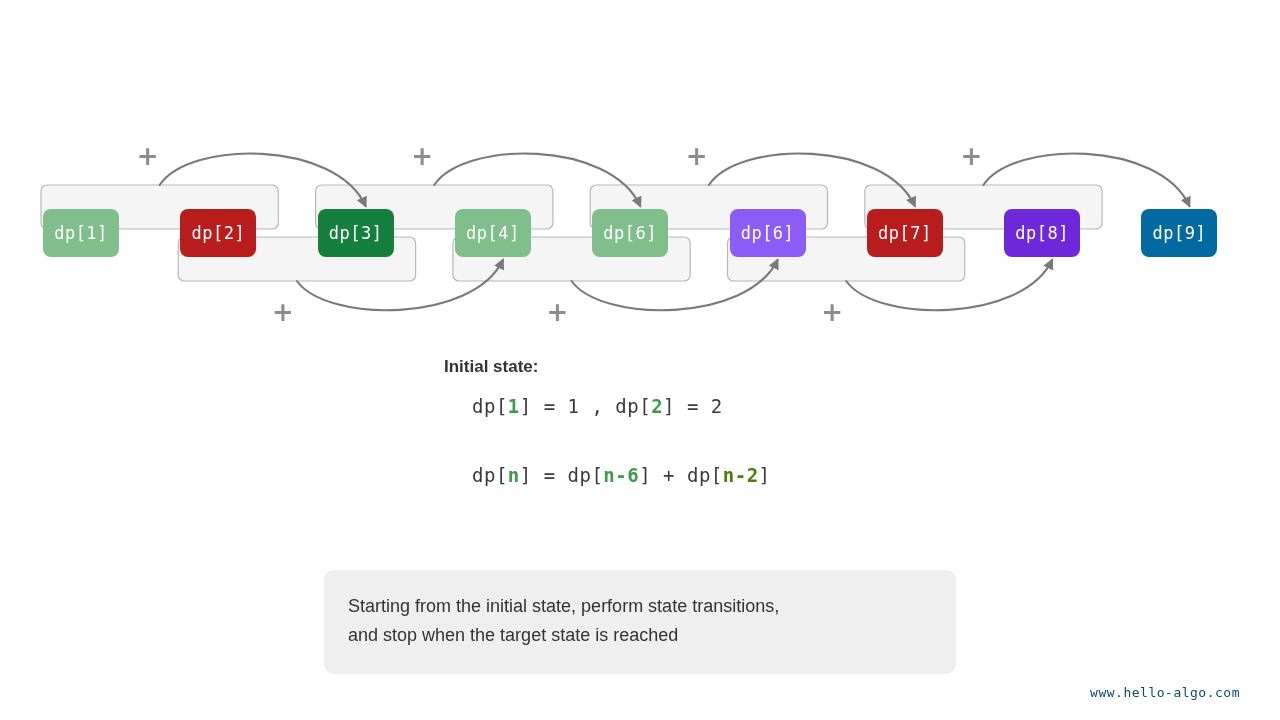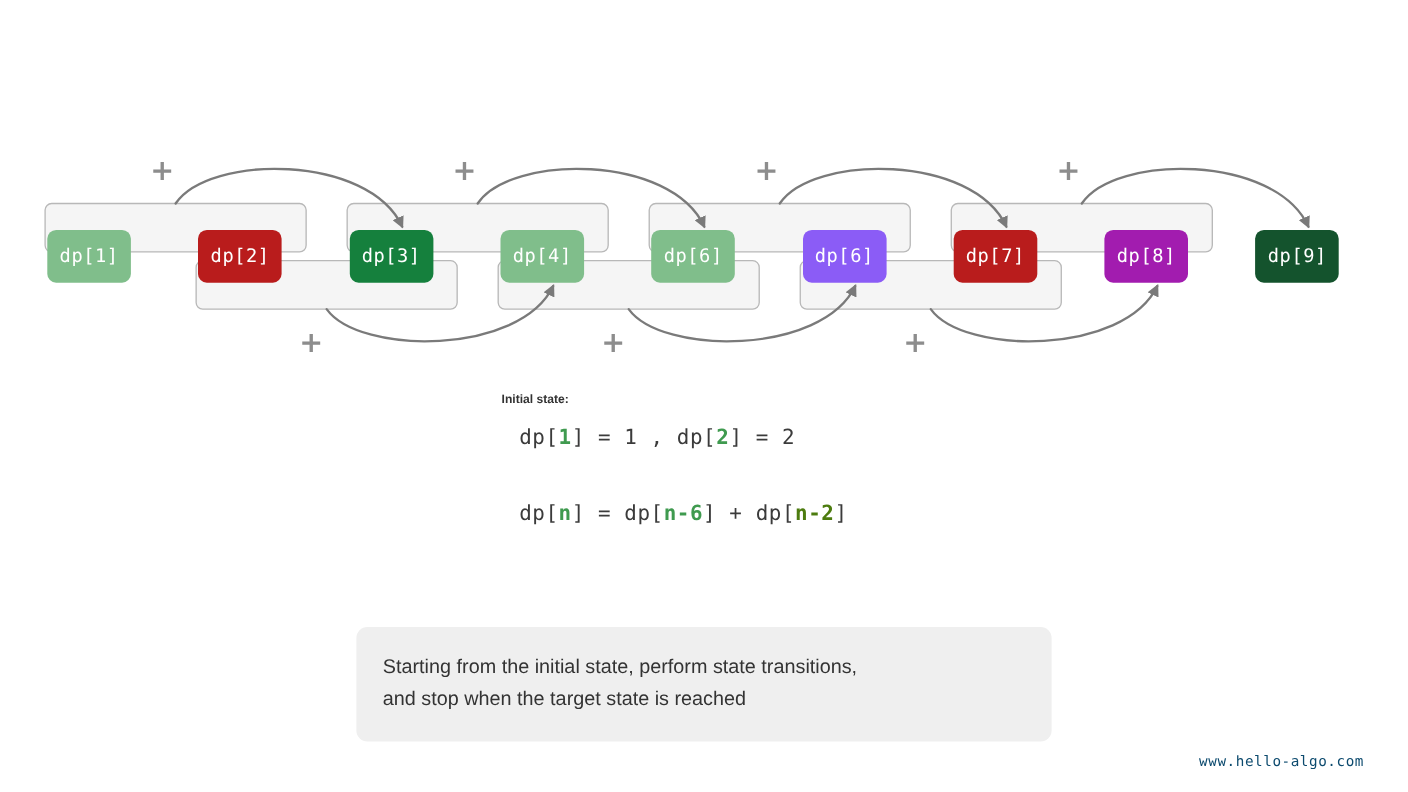--- a/index.html
+++ b/index.html
@@ -69,25 +69,24 @@
 
   
   #text-block {
     position: absolute;
     left: 444px;
     top: 356px;
     width: 520px;
   }
   .sect-heading {
     font-family: "Liberation Sans", sans-serif;
-    font-size: 11px;
+    font-size: 17px;
     font-weight: 700;
     color: #333333;
     line-height: 1.3;
-    margin-left: 12px;
   }
   .formula {
     font-family: "DejaVu Sans Mono", "Liberation Mono", monospace;
     font-size: 19px;
     color: #3b3b3b;
     letter-spacing: 0.5px;
     white-space: pre;
     line-height: 1.3;
     margin-left: 28px;
   }
@@ -161,22 +160,22 @@
         </g>
     </svg>
     <div id="cells-layer">
         <div class="dp-cell" style="left: 43px; top: 69px; background: rgb(128, 190, 139);">dp[1]</div>
         <div class="dp-cell" style="left: 180.3px; top: 69px; background: #b91c1c;">dp[2]</div>
         <div class="dp-cell" style="left: 317.6px; top: 69px; background: #15803d;">dp[3]</div>
         <div class="dp-cell" style="left: 454.9px; top: 69px; background: rgb(128, 190, 139);">dp[4]</div>
         <div class="dp-cell" style="left: 592.2px; top: 69px; background: rgb(128, 190, 139);">dp[6]</div>
         <div class="dp-cell" style="left: 729.5px; top: 69px; background: #8b5cf6;">dp[6]</div>
         <div class="dp-cell" style="left: 866.8px; top: 69px; background: #b91c1c;">dp[7]</div>
-        <div class="dp-cell" style="left: 1004.1px; top: 69px; background: #a21caf;">dp[8]</div>
-        <div class="dp-cell" style="left: 1141.4px; top: 69px; background: #14532d;">dp[9]</div>
+        <div class="dp-cell" style="left: 1004.1px; top: 69px; background: #6d28d9;">dp[8]</div>
+        <div class="dp-cell" style="left: 1141.4px; top: 69px; background: #0369a1;">dp[9]</div>
       </div>
     <div id="plus-layer">
         <div class="plus-sign" style="left: 136.65px; top: 3px; color: rgb(141, 141, 141);">+</div>
         <div class="plus-sign" style="left: 411.25px; top: 3px; color: rgb(141, 141, 141);">+</div>
         <div class="plus-sign" style="left: 685.85px; top: 3px; color: rgb(141, 141, 141);">+</div>
         <div class="plus-sign" style="left: 960.45px; top: 3px; color: rgb(141, 141, 141);">+</div>
         <div class="plus-sign" style="left: 271.95px; top: 159px; color: rgb(141, 141, 141);">+</div>
         <div class="plus-sign" style="left: 546.55px; top: 159px; color: rgb(141, 141, 141);">+</div>
         <div class="plus-sign" style="left: 821.15px; top: 159px; color: rgb(141, 141, 141);">+</div>
       </div>

